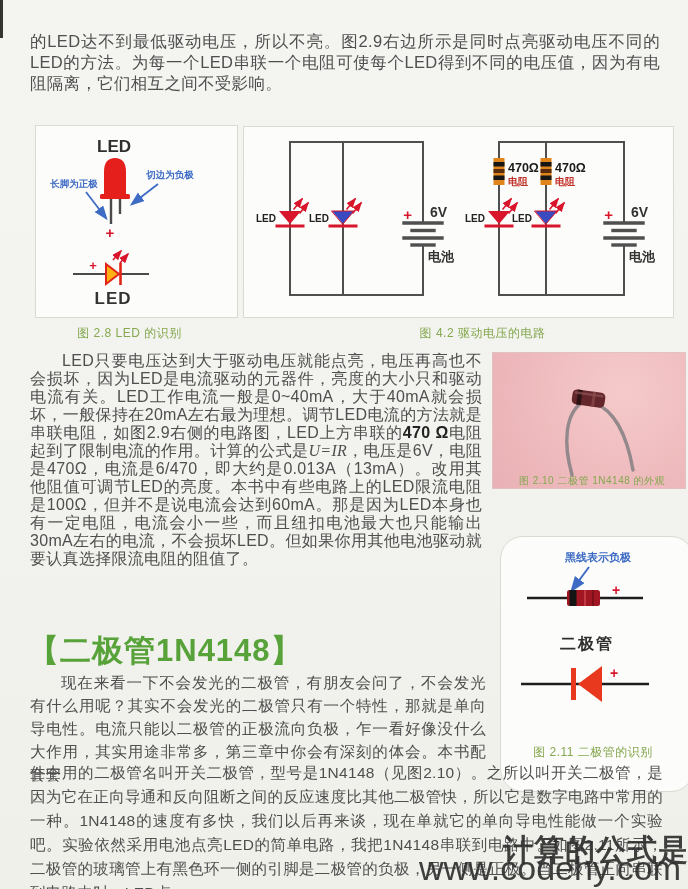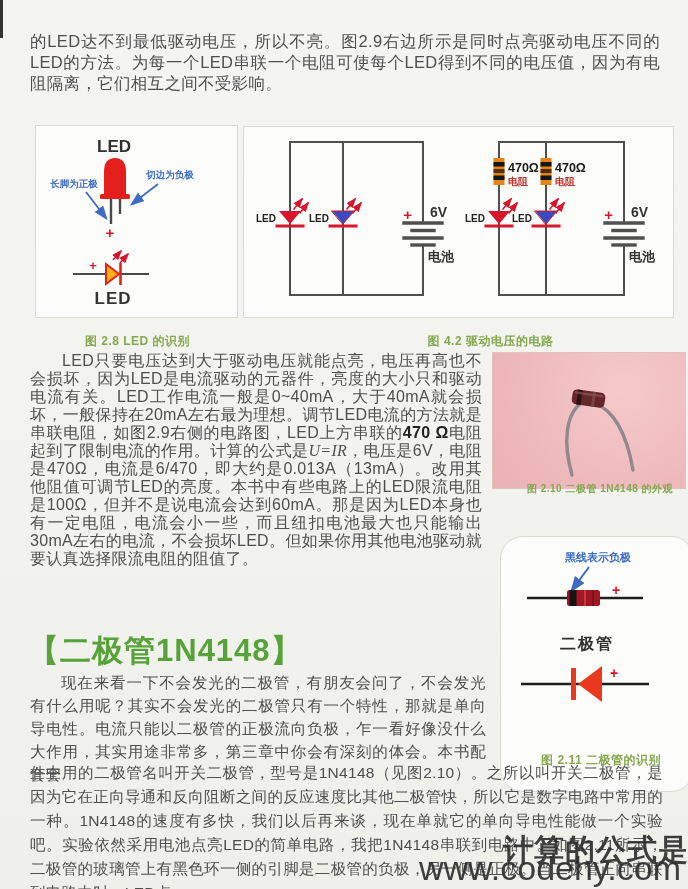--- a/index.html
+++ b/index.html
@@ -33,21 +33,21 @@
   }
   .fig28{left:35px;top:125px;width:203px;height:193px;}
   .fig29{left:243px;top:126px;width:431px;height:192px;}
   .fig211{left:500px;top:536px;width:194px;height:256px;border-radius:23px;}
   .photo210{
     position:absolute;left:492px;top:352px;width:194px;height:137px;
     background:radial-gradient(circle at 68% 28%,#f5caca,#eeb9bc 62%,#e9b1b5 100%);
     border:1px solid #e2c2c1;box-sizing:border-box;
   }
   .caption{
-    position:absolute;margin:12px;color:#85a850;font-weight:bold;
+    position:absolute;margin:4px;color:#85a850;font-weight:normal;
     font-size:12px;text-align:center;letter-spacing:.5px;white-space:nowrap;
   }
   .cap28{left:35px;top:321px;width:203px;padding-right:22px;box-sizing:border-box;}
   .cap29{left:243px;top:321px;width:431px;padding-left:40px;box-sizing:border-box;}
   .cap210{left:488px;top:470px;width:200px;font-size:10px;}
   .cap211{left:492px;top:740px;width:194px;}
   .wm1{position:absolute;left:503px;top:830px;font-size:30px;font-weight:600;
        letter-spacing:1px;white-space:nowrap;color:#2f2f2f;opacity:.92;z-index:10;}
   .wm2{position:absolute;left:419px;top:849px;font-size:34px;font-weight:500;
        white-space:nowrap;color:#2f2f2f;opacity:.92;z-index:10;}

